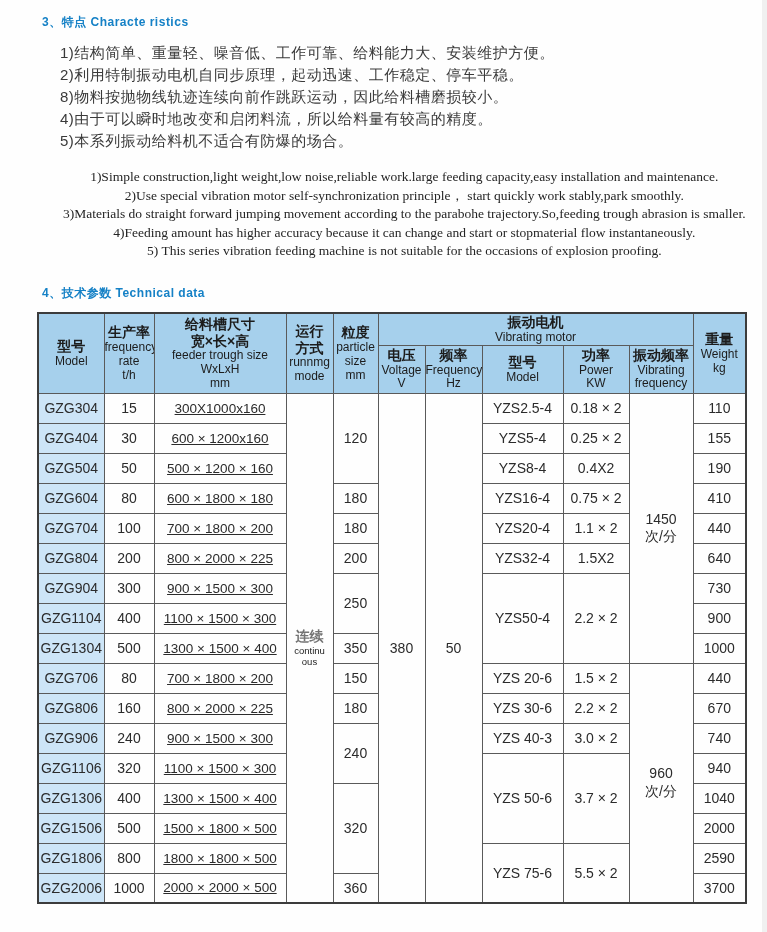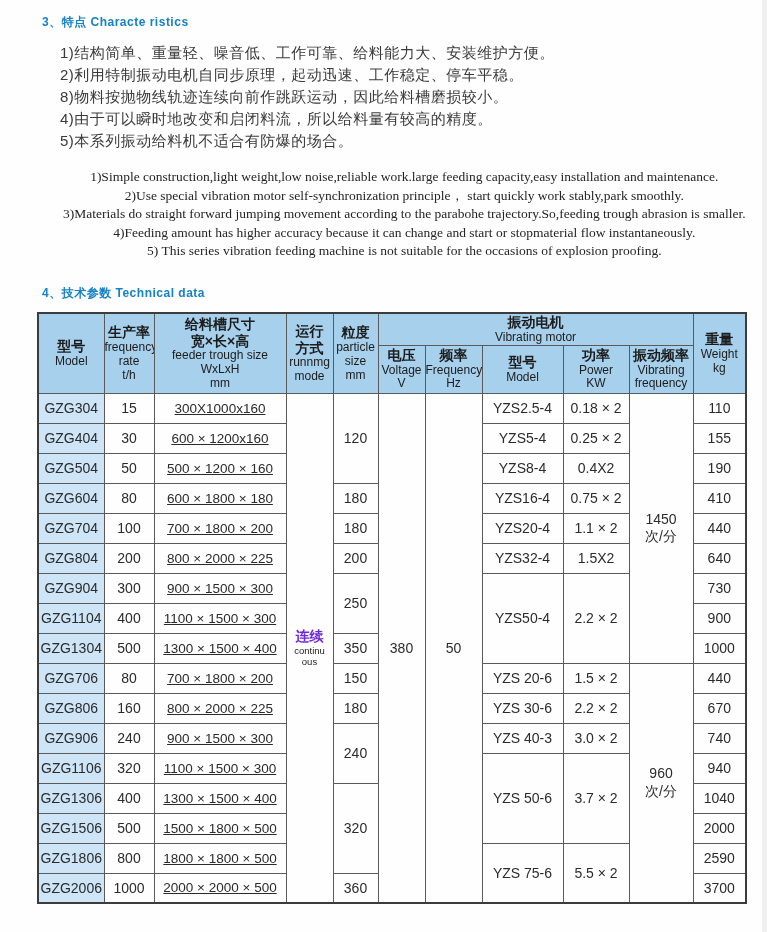--- a/index.html
+++ b/index.html
@@ -42,21 +42,21 @@
   tr.hrow2{height:48px;margin-left:14px;}
   tbody tr{height:30px;padding-left:16px;}
 
   .hcn{font-size:14px;font-weight:bold;color:#1c1c1c;line-height:1.2;white-space:pre-line;}
   .hen{font-size:12px;font-weight:normal;color:#1c1c1c;line-height:1.15;white-space:pre-line;}
 
   tbody td{font-size:14px;color:#2b2b2b;}
   td.cell-model{background:#cde5f7;}
   td.cell-trough{font-size:13.5px;text-decoration:underline;}
   .pre{white-space:pre-line;line-height:1.25;}
-  .run-cn{font-size:14px;font-weight:bold;color:#6d28d9;}
+  .run-cn{font-size:14px;font-weight:bold;color:#737373;}
   .run-en{font-size:9.5px;color:#1c1c1c;line-height:1.15;}
 </style>
 </head>
 <body>
 
 <div class="page">
 
   <h2 class="sec-heading" id="features-heading">3、特点  Characte ristics</h2>
 
   <div class="cn-list">

